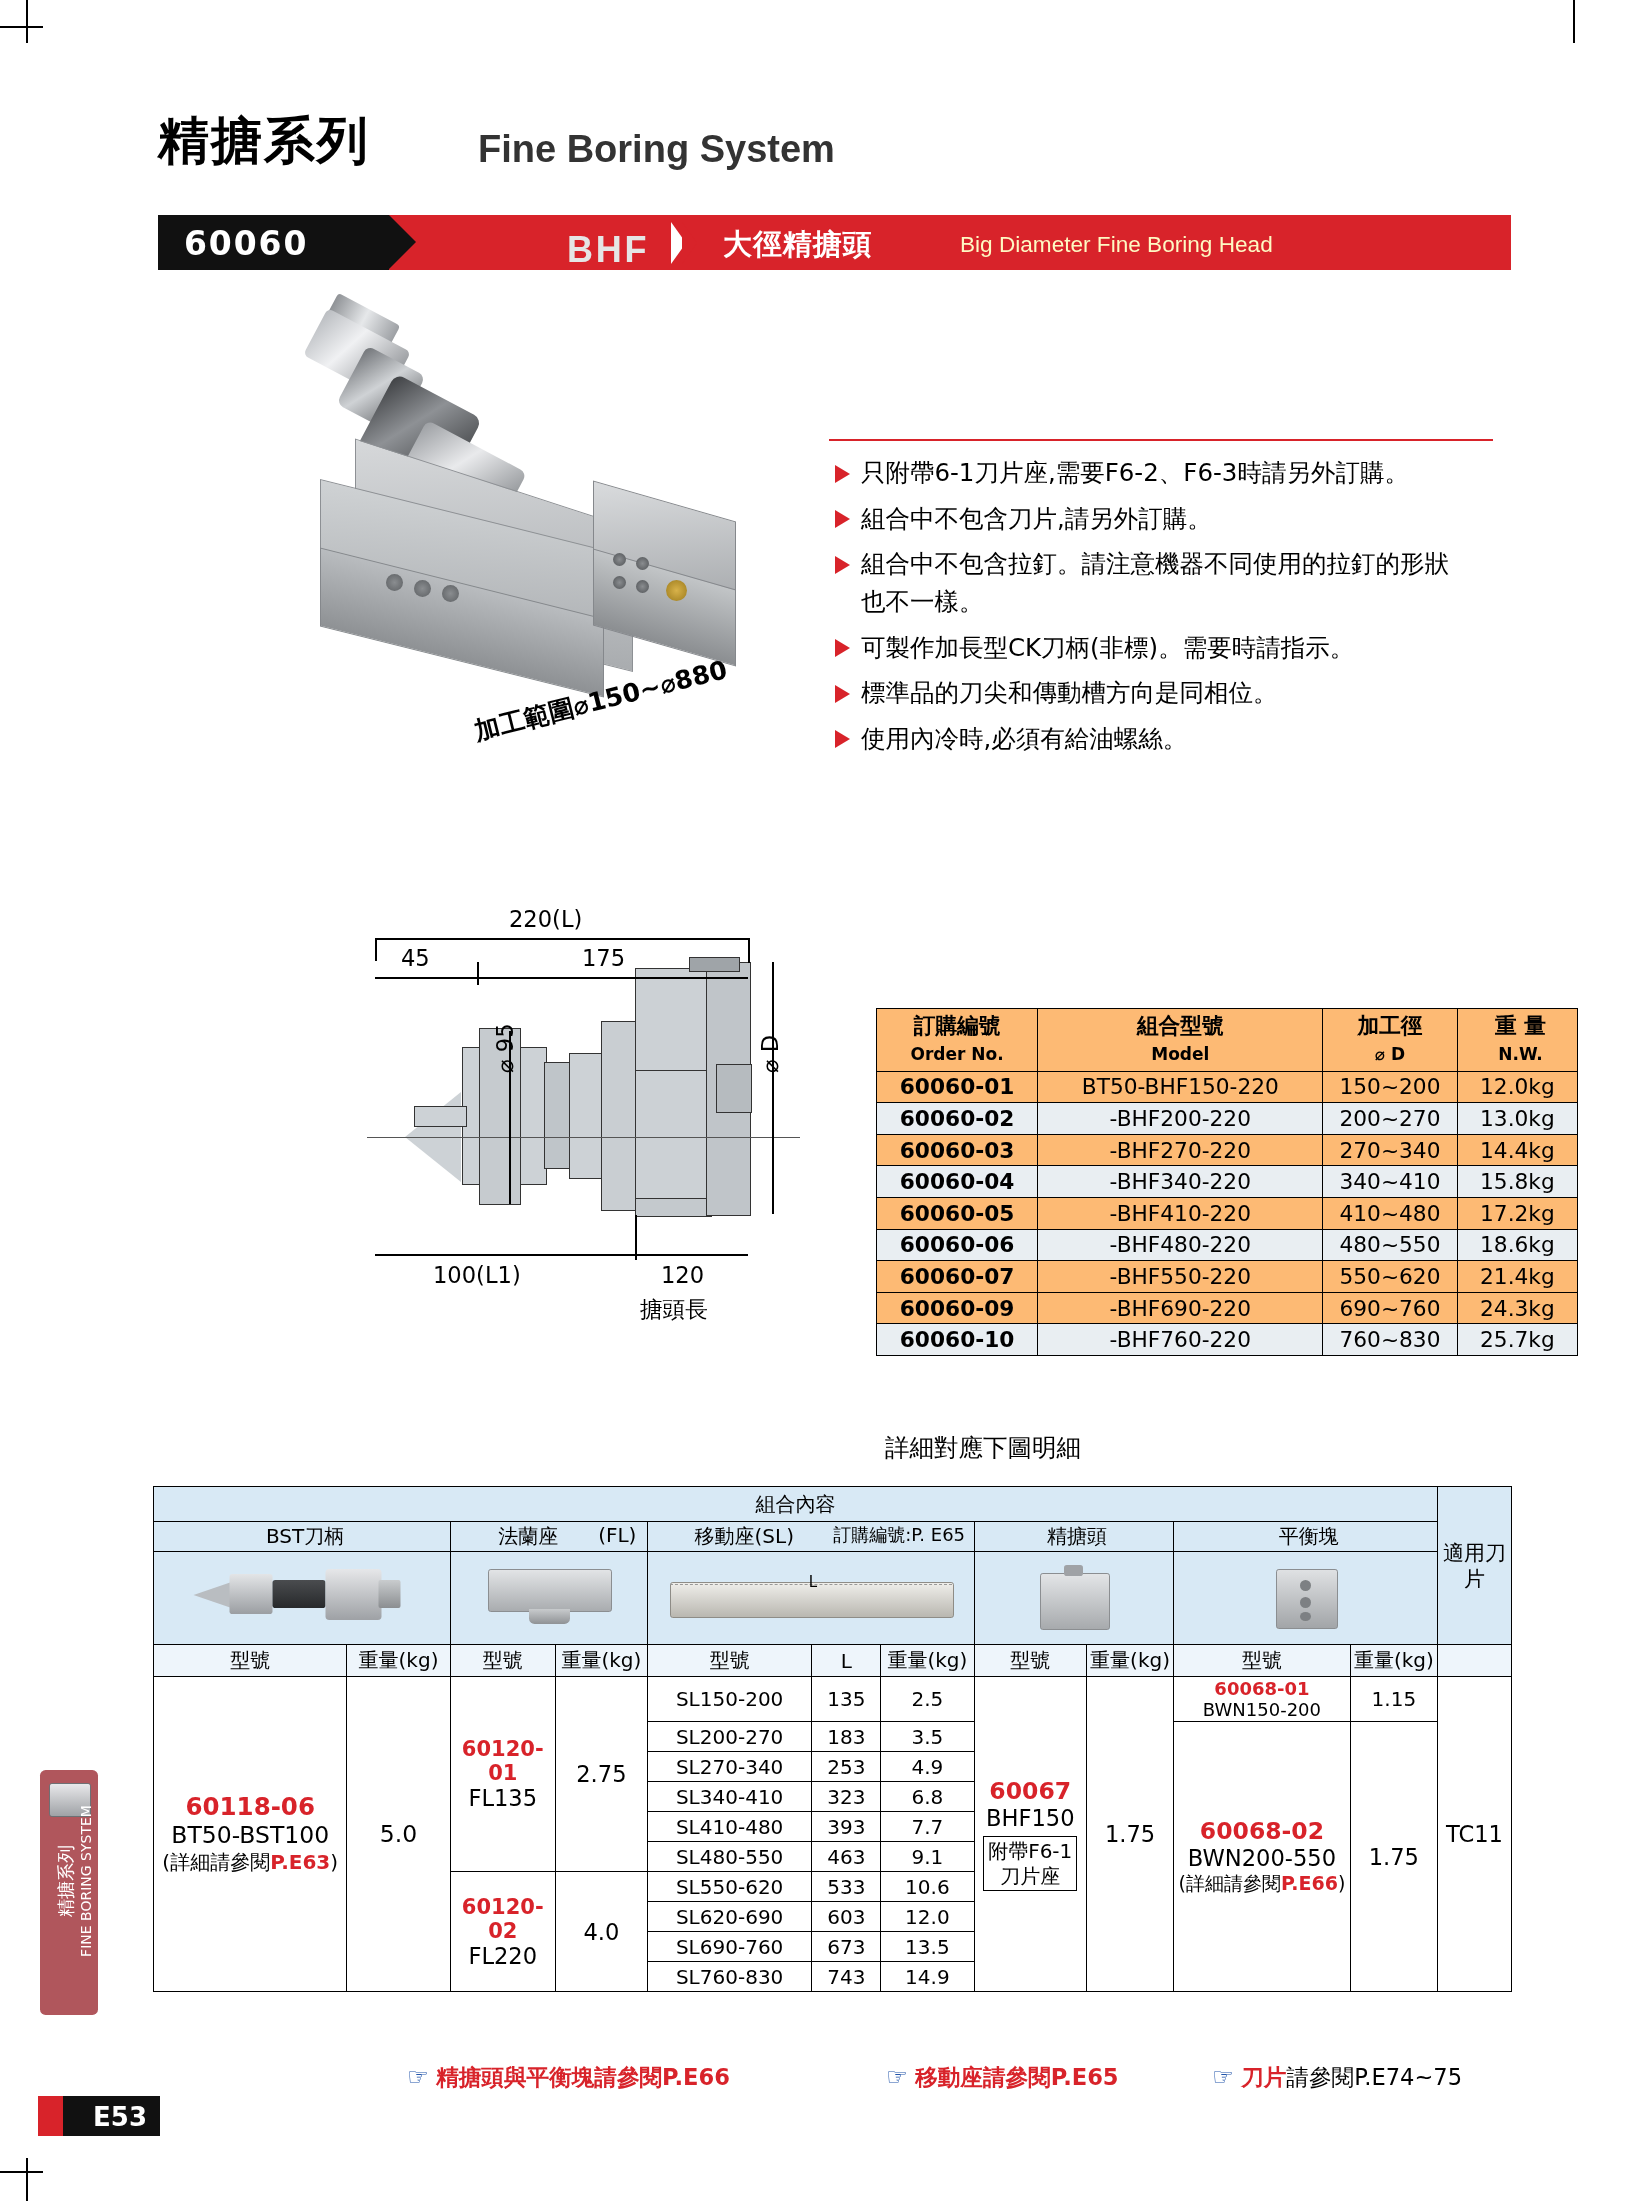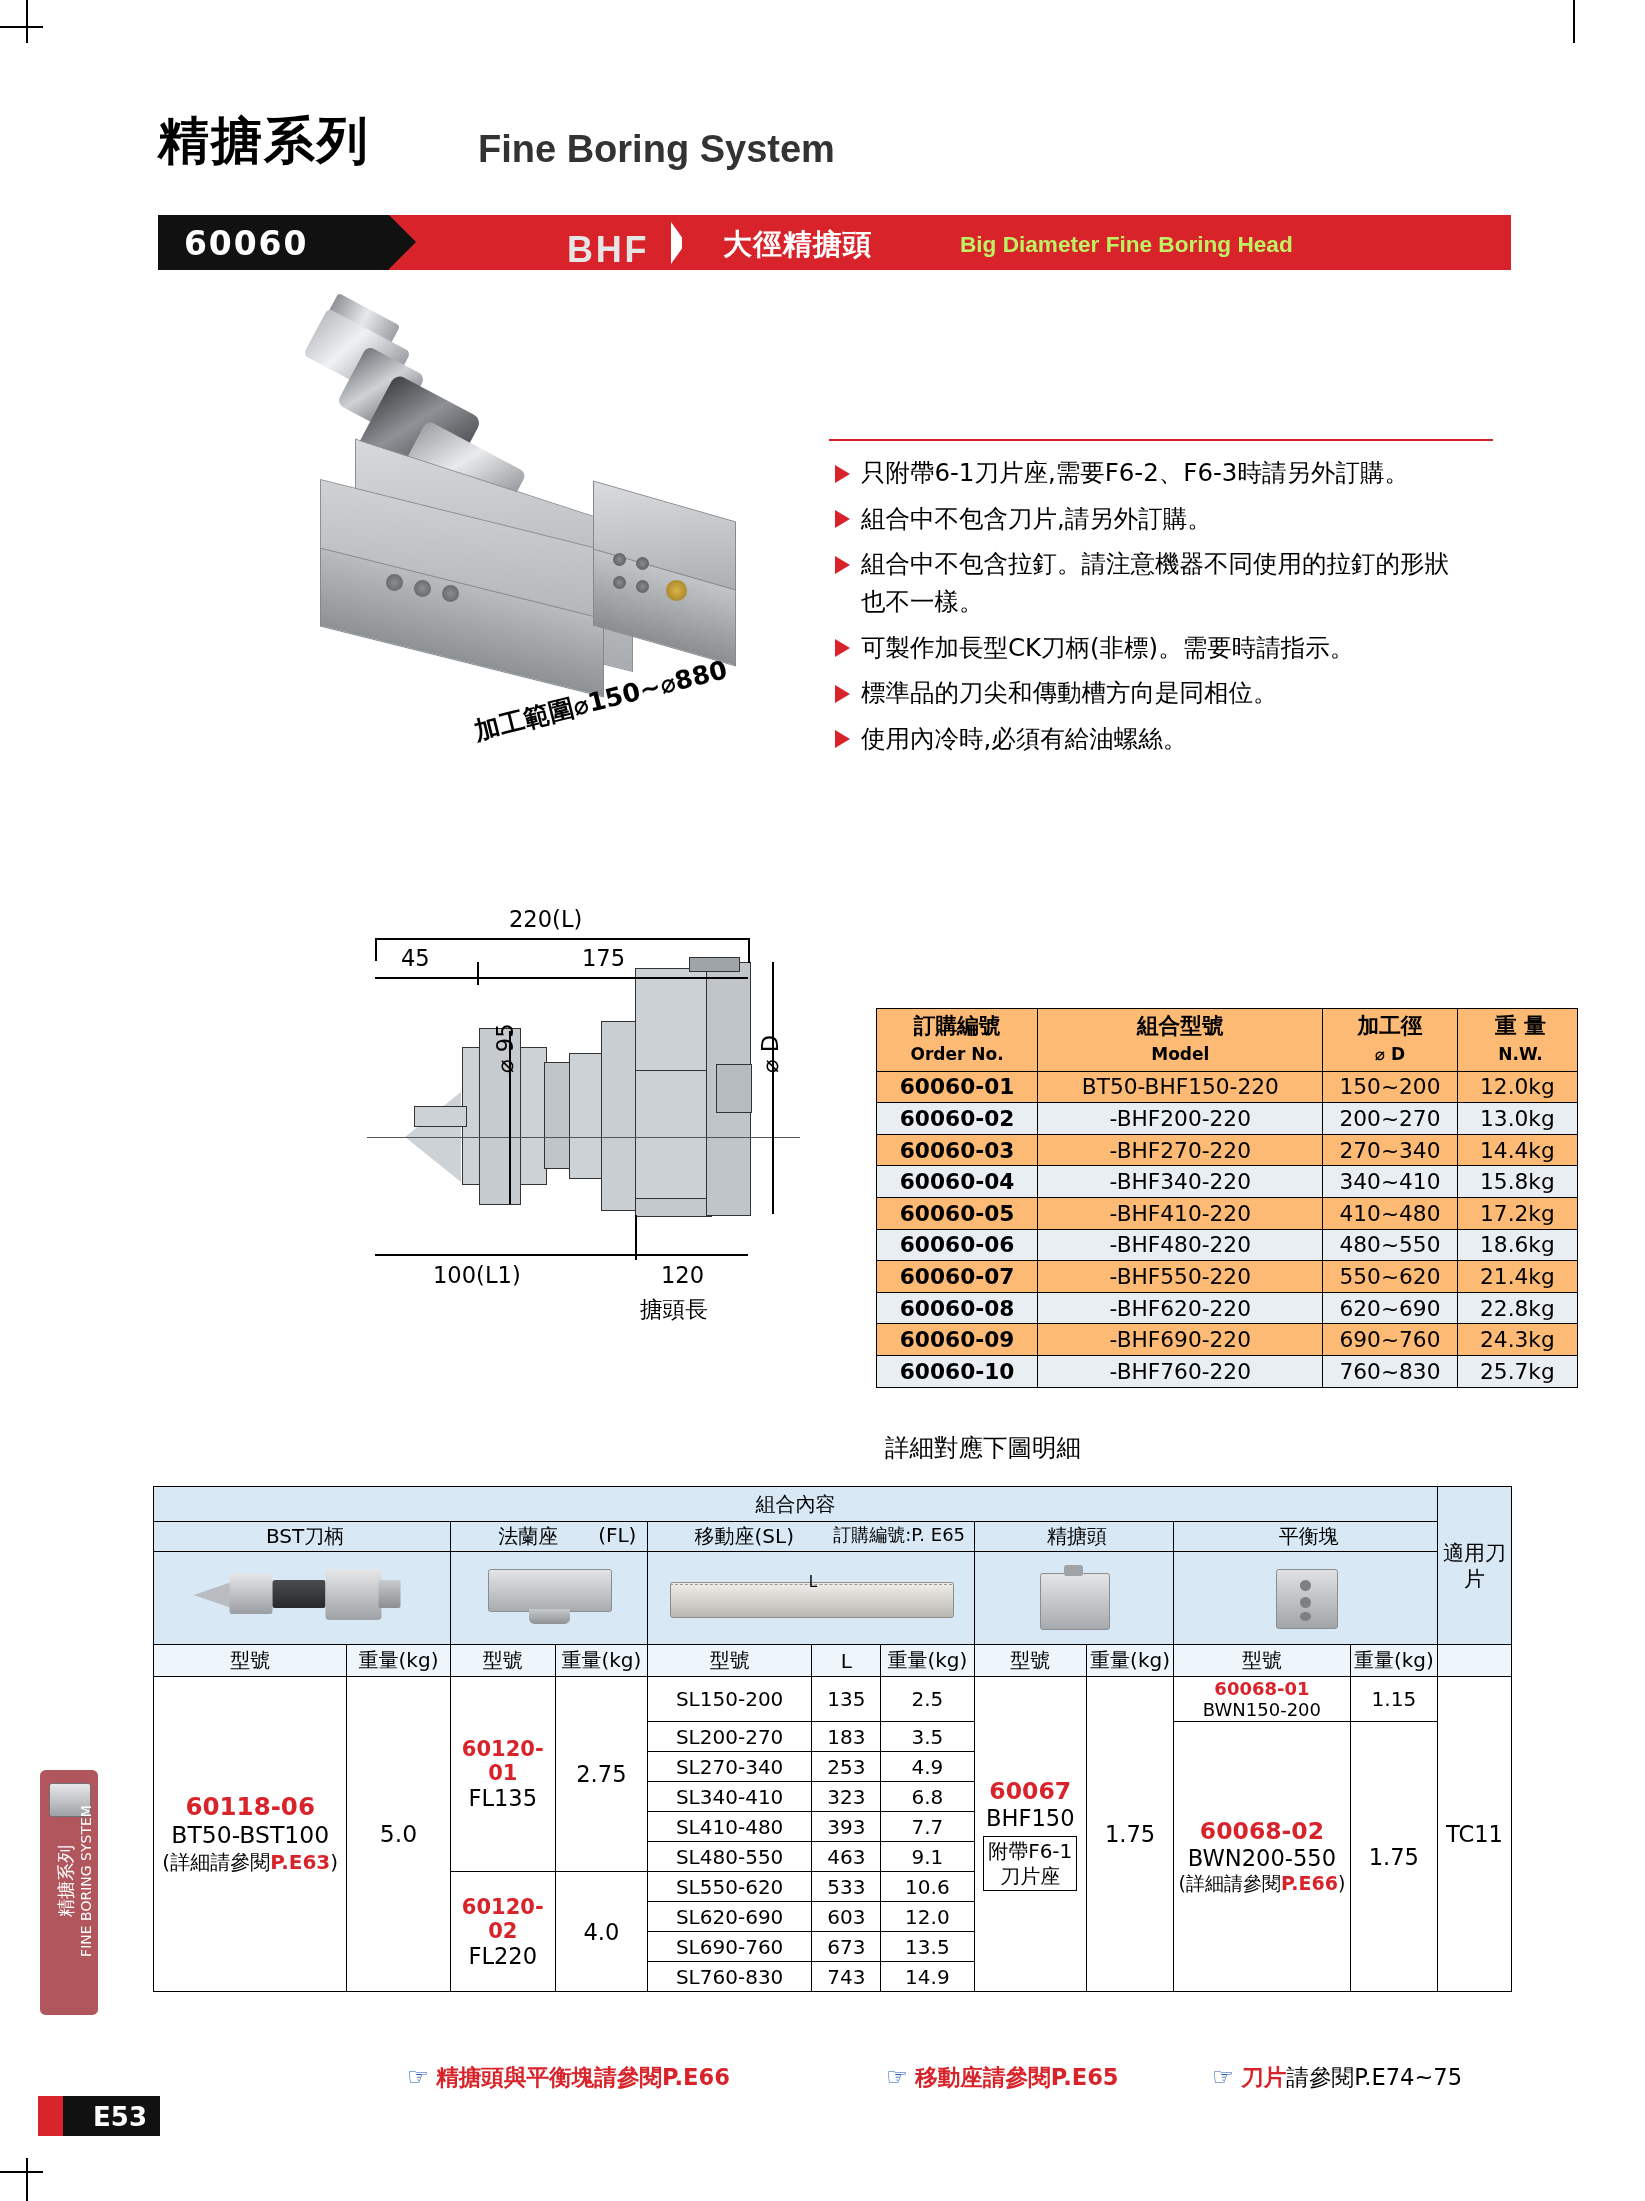--- a/index.html
+++ b/index.html
@@ -62,21 +62,21 @@
   .chev:before{ left:0; }
   .chev:after{ left:11.3px; border-left-color:#d8232a; }
   .chev2 { left:513px; }
   .bar-cn {
     position:absolute; left:565px; top:10.4px;
     color:#fff; font-size:29px; font-weight:bold; letter-spacing:0.9px;
     font-family:"DejaVu Sans", sans-serif;
   }
   .bar-en {
     position:absolute; left:802px; top:17px;
-    color:#bef264; font-size:22.6px; font-weight:bold;
+    color:#fef9c3; font-size:22.6px; font-weight:normal;
   }
 
   
   .photo { position:absolute; left:282px; top:301px; width:527px; height:414px; }
   .ph { position:absolute; }
 
   .range-note {
     position:absolute; left:471px; top:716px;
     font-size:25.4px; font-weight:bold;
     transform:rotate(-14deg);
@@ -351,26 +351,20 @@
           <td>-BHF480-220</td>
           <td>480~550</td>
           <td>18.6kg</td>
         </tr>
       <tr>
           <td class="ordno">60060-07</td>
           <td>-BHF550-220</td>
           <td>550~620</td>
           <td>21.4kg</td>
         </tr>
-      <tr class="alt">
-          <td class="ordno">60060-08</td>
-          <td>-BHF620-220</td>
-          <td>620~690</td>
-          <td>22.8kg</td>
-        </tr>
       <tr>
           <td class="ordno">60060-09</td>
           <td>-BHF690-220</td>
           <td>690~760</td>
           <td>24.3kg</td>
         </tr>
       <tr class="alt">
           <td class="ordno">60060-10</td>
           <td>-BHF760-220</td>
           <td>760~830</td>

